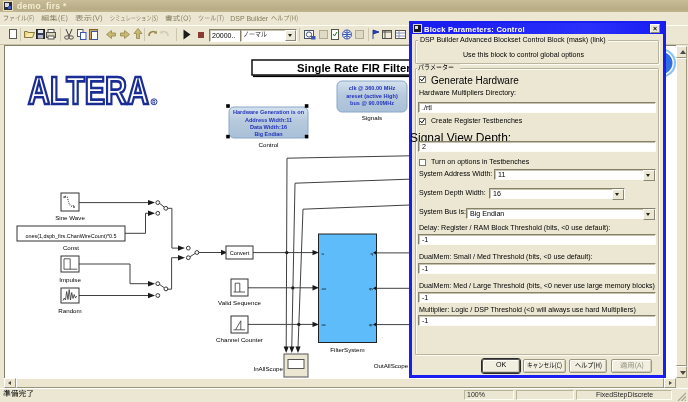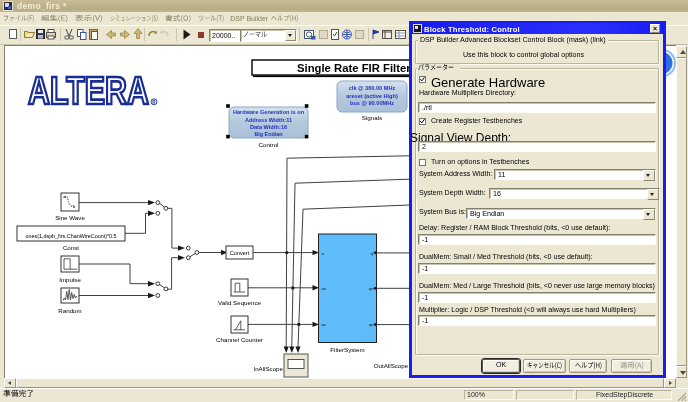--- a/index.html
+++ b/index.html
@@ -322,54 +322,54 @@
       <line x1="10" y1="5.5" x2="5.5" y2="10"></line>
       <line x1="10" y1="9" x2="9" y2="10"></line>
     </g>
   </svg>
 <div class="abs" style="left:409px;top:21px;width:257px;height:357px;background:#ece7d3;
 border:3px solid #1b1cf0;box-sizing:border-box;"></div>
 <div class="abs" style="left:411px;top:23px;width:253px;height:11px;background:linear-gradient(90deg,#171bee,#2a30fa 70%,#181df2);"></div>
 <div class="abs" style="left:413px;top:24px;width:9px;height:9px;background:#16181c;border:1px solid #d8d8e0;box-sizing:border-box;">
 <div class="abs" style="left:1px;top:1px;width:3px;height:3px;background:#e0e0ec;"></div>
   </div>
-<div class="abs" style="left:424px;top:24.5px;font-size:7.6px;font-weight:bold;color:#fff;letter-spacing:0.2px;">Block Threshold: Control</div>
+<div class="abs" style="left:424px;top:24.5px;font-size:7.6px;font-weight:bold;color:#fff;letter-spacing:0.2px;">Block Parameters: Control</div>
 <div class="abs" style="left:650px;top:24px;width:10px;height:9px;background:#ece7d3;border:1px solid #fff;border-right-color:#8a8774;border-bottom-color:#8a8774;box-sizing:border-box;font-size:7px;line-height:7px;text-align:center;color:#000;font-weight:bold;">×</div>
 <div class="gb" style="left:415px;top:40px;width:242px;height:22px;"></div>
 <div class="gblab" style="left:418px;top:36px;font-size:7.1px;color:#000;">DSP Builder Advanced Blockset Control Block (mask) (link)</div>
 <div class="lbl" style="left:419px;top:51px;font-size:7.1px;margin-left:44px;">Use this block to control global options</div>
 <div class="gb" style="left:415px;top:68px;width:242px;height:285px;"></div>
 <div class="gblab" style="left:417px;top:63.5px;width:39px;height:9px;"></div>
 <svg style="position:absolute;left:418px;top:64.2px;width:36.0px;height:9.2px;overflow:visible" viewBox="0 0 44.4 9.2" preserveAspectRatio="none">
     <path transform="translate(0,6.07)" d="M5.8 -5.2C5.8 -5.4 6.0 -5.7 6.3 -5.7C6.5 -5.7 6.8 -5.4 6.8 -5.2C6.8 -4.9 6.5 -4.7 6.3 -4.7C6.0 -4.7 5.8 -4.9 5.8 -5.2ZM5.5 -5.2C5.5 -4.7 5.8 -4.3 6.3 -4.3C6.7 -4.3 7.1 -4.7 7.1 -5.2C7.1 -5.6 6.7 -6.0 6.3 -6.0C5.8 -6.0 5.5 -5.6 5.5 -5.2ZM1.6 -2.2C1.4 -1.6 0.9 -0.8 0.5 -0.2L1.1 0.1C1.5 -0.5 1.9 -1.3 2.2 -2.0C2.5 -2.7 2.8 -3.8 2.9 -4.3C2.9 -4.5 3.0 -4.7 3.0 -4.8L2.3 -5.0C2.2 -4.1 1.9 -3.0 1.6 -2.2ZM5.3 -2.5C5.6 -1.7 5.9 -0.7 6.1 0.0L6.7 -0.2C6.6 -0.8 6.2 -2.0 5.9 -2.7C5.5 -3.5 5.1 -4.5 4.8 -5.0L4.2 -4.8C4.5 -4.3 5.0 -3.3 5.3 -2.5Z M9.1 -5.5V-4.9C9.3 -4.9 9.5 -4.9 9.8 -4.9C10.2 -4.9 12.3 -4.9 12.7 -4.9C12.9 -4.9 13.2 -4.9 13.4 -4.9V-5.5C13.2 -5.5 12.9 -5.5 12.7 -5.5C12.2 -5.5 10.2 -5.5 9.8 -5.5C9.5 -5.5 9.3 -5.5 9.1 -5.5ZM13.9 -3.6 13.5 -3.8C13.4 -3.8 13.2 -3.8 13.1 -3.8C12.7 -3.8 9.5 -3.8 9.2 -3.8C9.0 -3.8 8.7 -3.8 8.4 -3.8V-3.2C8.7 -3.2 9.0 -3.2 9.2 -3.2C9.6 -3.2 12.7 -3.2 13.1 -3.2C13.0 -2.7 12.7 -2.0 12.2 -1.6C11.6 -0.9 10.7 -0.4 9.6 -0.2L10.1 0.3C11.0 0.0 11.9 -0.4 12.7 -1.2C13.3 -1.8 13.6 -2.6 13.8 -3.3C13.8 -3.4 13.9 -3.5 13.9 -3.6Z M16.9 -4.5 16.5 -4.1C17.2 -3.6 18.0 -3.0 18.6 -2.6C17.8 -1.7 16.9 -0.8 15.6 -0.2L16.2 0.2C17.4 -0.4 18.4 -1.3 19.1 -2.2C19.7 -1.6 20.3 -1.1 20.8 -0.5L21.3 -1.0C20.7 -1.5 20.1 -2.1 19.4 -2.7C19.9 -3.4 20.3 -4.2 20.5 -4.8C20.6 -5.0 20.7 -5.3 20.8 -5.4L20.1 -5.6C20.1 -5.5 20.0 -5.2 20.0 -5.1C19.7 -4.4 19.4 -3.7 19.0 -3.1C18.4 -3.5 17.5 -4.1 16.9 -4.5Z M23.0 -3.2V-2.5C23.2 -2.5 23.6 -2.5 24.0 -2.5C24.5 -2.5 27.5 -2.5 28.0 -2.5C28.4 -2.5 28.7 -2.5 28.8 -2.5V-3.2C28.7 -3.2 28.4 -3.2 28.0 -3.2C27.5 -3.2 24.5 -3.2 24.0 -3.2C23.6 -3.2 23.2 -3.2 23.0 -3.2Z M33.6 -5.8 32.9 -6.0C32.8 -5.8 32.7 -5.6 32.7 -5.4C32.3 -4.8 31.6 -3.7 30.3 -2.9L30.8 -2.5C31.6 -3.0 32.3 -3.8 32.7 -4.4H35.2C35.1 -3.8 34.7 -3.0 34.2 -2.4C33.7 -2.8 33.2 -3.1 32.7 -3.4L32.3 -3.0C32.7 -2.7 33.3 -2.3 33.8 -1.9C33.2 -1.2 32.2 -0.5 31.0 -0.1L31.5 0.3C32.8 -0.1 33.7 -0.8 34.3 -1.6C34.6 -1.3 34.9 -1.1 35.1 -0.9L35.6 -1.4C35.3 -1.6 35.0 -1.8 34.7 -2.0C35.3 -2.8 35.7 -3.7 35.9 -4.3C35.9 -4.5 36.0 -4.6 36.1 -4.7L35.6 -5.0C35.4 -5.0 35.3 -5.0 35.1 -5.0H33.1L33.2 -5.2C33.3 -5.4 33.4 -5.6 33.6 -5.8Z M37.8 -3.2V-2.5C38.0 -2.5 38.4 -2.5 38.8 -2.5C39.3 -2.5 42.3 -2.5 42.8 -2.5C43.2 -2.5 43.5 -2.5 43.6 -2.5V-3.2C43.5 -3.2 43.2 -3.2 42.8 -3.2C42.3 -3.2 39.3 -3.2 38.8 -3.2C38.4 -3.2 38.0 -3.2 37.8 -3.2Z" fill="#000"></path>
   </svg>
 <div class="cb" style="left:419px;top:75.5px;">
     <svg style="position:absolute;left:-1px;top:-1px;width:8px;height:8px" viewBox="0 0 8 8">
       <path d="M1.3 3 l1.6 1.9 2.6-3.7" stroke="#000" stroke-width="1" fill="none"></path>
     </svg>
   </div>
-<div class="lbl" style="left:431px;top:74.5px;font-size:13px;">Generate Hardware</div>
+<div class="lbl" style="left:431px;top:74.5px;font-size:10px;">Generate Hardware</div>
 <div class="lbl" style="left:419px;top:88.5px;font-size:7.1px;">Hardware Multipliers Directory:</div>
 <div class="tf" style="left:418px;top:102px;width:238px;height:11px;font-size:7.1px;line-height:10px;padding-left:3px;box-sizing:border-box;">./rtl</div>
 <div class="cb" style="left:419px;top:118px;">
     <svg style="position:absolute;left:-1px;top:-1px;width:8px;height:8px" viewBox="0 0 8 8">
       <path d="M1.3 3 l1.6 1.9 2.6-3.7" stroke="#000" stroke-width="1" fill="none"></path>
     </svg>
   </div>
 <div class="lbl" style="left:431px;top:117px;font-size:7.1px;">Create Register Testbenches</div>
 <div class="lbl" style="left:410px;top:130.5px;font-size:12px;">Signal View Depth:</div>
 <div class="tf" style="left:418px;top:140.5px;width:238px;height:11px;font-size:7.1px;line-height:10px;padding-left:3px;box-sizing:border-box;">2</div>
 <div class="cb" style="left:419px;top:159px;"></div>
 <div class="lbl" style="left:431px;top:158px;font-size:7.1px;">Turn on options in Testbenches</div>
 <div class="lbl" style="left:419px;top:169.5px;font-size:7.1px;">System Address Width:</div>
 <div class="tf" style="left:494px;top:169px;width:162px;height:11px;font-size:7.1px;line-height:10px;padding-left:3px;box-sizing:border-box;">11<div style="position:absolute;right:0px;top:0px;width:10px;height:9px;background:#ece7d3;border:1px solid #fff;border-right-color:#8a8774;border-bottom-color:#8a8774;">
       <div style="position:absolute;left:2px;top:3px;width:0;height:0;border:2.5px solid transparent;border-top:3.5px solid #222;"></div>
     </div></div>
 <div class="lbl" style="left:419px;top:188.5px;font-size:7.1px;">System Depth Width:</div>
-<div class="tf" style="left:489px;top:188px;width:171px;height:11px;font-size:7.1px;line-height:10px;padding-left:3px;box-sizing:border-box;">16<div style="position:absolute;right:0px;top:0px;width:10px;height:9px;background:#ece7d3;border:1px solid #fff;border-right-color:#8a8774;border-bottom-color:#8a8774;">
+<div class="tf" style="left:489px;top:188px;width:136px;height:11px;font-size:7.1px;line-height:10px;padding-left:3px;box-sizing:border-box;">16<div style="position:absolute;right:0px;top:0px;width:10px;height:9px;background:#ece7d3;border:1px solid #fff;border-right-color:#8a8774;border-bottom-color:#8a8774;">
       <div style="position:absolute;left:2px;top:3px;width:0;height:0;border:2.5px solid transparent;border-top:3.5px solid #222;"></div>
     </div></div>
 <div class="lbl" style="left:419px;top:208px;font-size:7.1px;">System Bus is:</div>
 <div class="tf" style="left:466px;top:207.5px;width:190px;height:11px;font-size:7.1px;line-height:10px;padding-left:3px;box-sizing:border-box;">Big Endian<div style="position:absolute;right:0px;top:0px;width:10px;height:9px;background:#ece7d3;border:1px solid #fff;border-right-color:#8a8774;border-bottom-color:#8a8774;">
       <div style="position:absolute;left:2px;top:3px;width:0;height:0;border:2.5px solid transparent;border-top:3.5px solid #222;"></div>
     </div></div>
 <div class="lbl" style="left:419px;top:224px;font-size:7.1px;">Delay: Register / RAM Block Threshold (bits, &lt;0 use default):</div>
 <div class="tf" style="left:418px;top:234px;width:238px;height:11px;font-size:7.1px;line-height:10px;padding-left:3px;box-sizing:border-box;">-1</div>
 <div class="lbl" style="left:419px;top:253px;font-size:7.1px;">DualMem: Small / Med Threshold (bits, &lt;0 use default):</div>
 <div class="tf" style="left:418px;top:263px;width:238px;height:11px;font-size:7.1px;line-height:10px;padding-left:3px;box-sizing:border-box;">-1</div>

